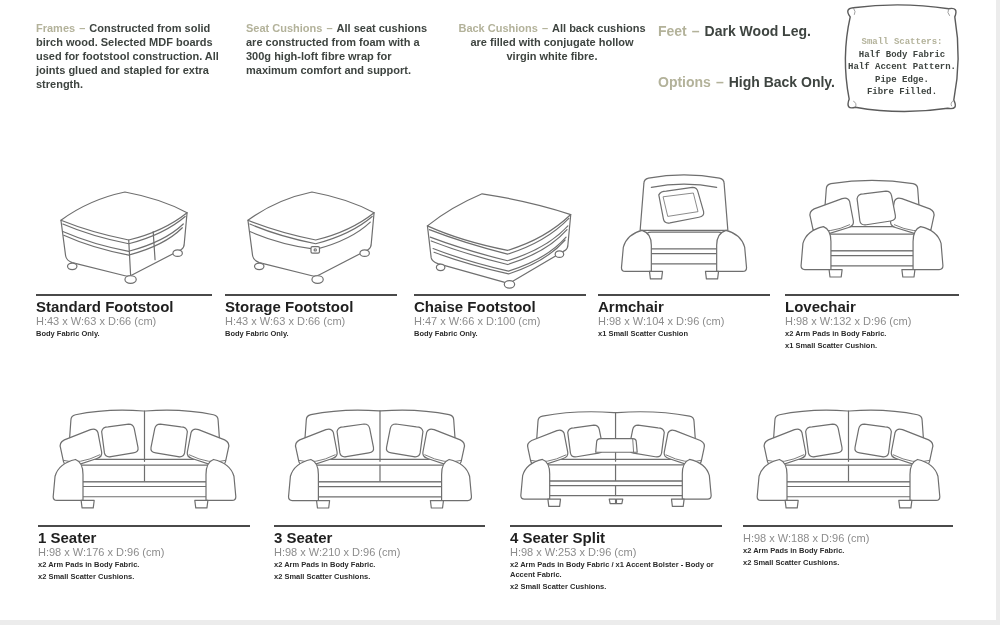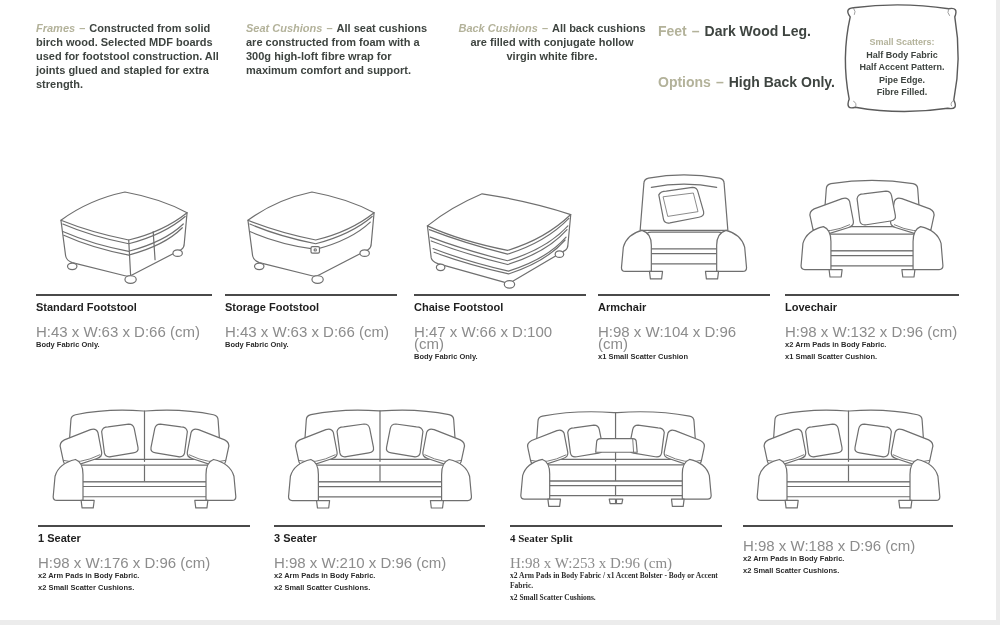--- a/index.html
+++ b/index.html
@@ -3,40 +3,40 @@
 <meta charset="utf-8">
 <style>
   html,body{margin:0;padding:0;background:#f4f4f4;}
   .page{
     position:relative;width:1000px;height:625px;background:#ffffff;
     font-family:"Liberation Sans", sans-serif;overflow:hidden;
     box-sizing:border-box;border-right:4px solid #ececec;border-bottom:5px solid #ececec;
   }
   
   .spec{position:absolute;font-size:11px;font-weight:bold;line-height:14px;color:#3e4440;}
-  .spec .lbl{color:#b3b29a;font-style:italic;}
+  .spec .lbl{color:#b3b29a;}
   .spec .dash{color:#b3b29a;margin:0 4px;}
   .spec-line{position:absolute;font-size:14px;font-weight:bold;line-height:14px;color:#3e4440;white-space:nowrap;}
   .spec-line .lbl{color:#b3b29a;}
   .spec-line .dash{color:#b3b29a;margin:0 5px;}
   
   .pillow{position:absolute;left:836px;top:0px;width:132px;height:122px;}
   .pillow svg{position:absolute;left:0;top:0;}
   .pillow-text{position:absolute;left:8px;top:36px;width:116px;text-align:center;
     font-size:9px;font-weight:bold;line-height:12.5px;color:#3e4440;}
   .pillow-text .pt-title{color:#b3b29a;display:block;}
-  .pillow-text span{display:block;}
+  .pillow-text span{display:block;font-family:Liberation Mono, monospace;}
   
   .prod{position:absolute;}
   .art{display:flex;align-items:flex-end;justify-content:center;padding-bottom:3px;}
   .r1 .art{height:128px;}
   .r2 .art{height:128px;}
   .rule{border-top:2px solid #4a4a4a;margin-bottom:5px;}
-  .pname{font-size:11px;font-weight:bold;color:#1f1f1f;line-height:12px;}
-  .pdims{font-size:15px;color:#8c8c8c;line-height:12px;margin-top:13px;}
+  .pname{font-size:15px;font-weight:bold;color:#1f1f1f;line-height:12px;}
+  .pdims{font-size:11px;color:#8c8c8c;line-height:12px;margin-top:2px;}
   .pnote{font-size:7.5px;font-weight:bold;color:#2c2c2c;line-height:10px;margin-top:2px;}
   
   .art path,.art ellipse,.art rect,.art line,.art circle{vector-effect:non-scaling-stroke;}
 </style>
 </head>
 <body>
 
 <div class="page">
 
   <p class="spec" style="left:36px;top:10px;width:200px;">
@@ -231,21 +231,21 @@
         <path d="M164,112 L178,112 L177,120 L165,120 Z" fill="#fff"></path>
       </svg>
     </div>
     <div class="rule"></div>
     <div class="pname">3 Seater</div>
     <div class="pdims">H:98 x W:210 x D:96 (cm)</div>
     <div class="pnote">x2 Arm Pads in Body Fabric.</div>
     <div class="pnote">x2 Small Scatter Cushions.</div>
   </div>
 
-  <div class="prod r2" style="left:510px;top:394px;width:212px;font-family:Liberation Serif, serif;">
+  <div class="prod r2" style="left:510px;top:394px;width:212px;">
     <div class="art">
       <svg width="219" height="126" viewBox="0 0 235 135" fill="none" stroke="#6f6f6f" stroke-width="1.2" stroke-linejoin="round" stroke-linecap="round">
         <path d="M36,20 Q72,13 115,16 L119,16 Q162,13 199,20 Q204,21 204,26 L207,68 L28,68 L31,26 Q31,21 36,20 Z" fill="#fff"></path>
         <path d="M117,16 L117,70"></path>
         <path d="M20,56 Q18,50 24,47 L52,36 Q58,34 60,39 L64,60 Q65,65 59,67 L32,76 Q25,77 23,70 Z" fill="#fff"></path>
         <path d="M23,69 Q40,74 62,63" stroke-width="0.9"></path>
         <path d="M215,56 Q217,50 211,47 L183,36 Q177,34 175,39 L171,60 Q170,65 176,67 L203,76 Q210,77 212,70 Z" fill="#fff"></path>
         <path d="M212,69 Q195,74 173,63" stroke-width="0.9"></path>
         <path d="M64,38 Q65,33 71,33 L93,30 Q98,30 99,35 L103,55 Q104,60 98,61 L74,65 Q68,66 67,61 Z" fill="#fff"></path>
         <path d="M171,38 Q170,33 164,33 L142,30 Q137,30 136,35 L132,55 Q131,60 137,61 L161,65 Q167,66 168,61 Z" fill="#fff"></path>

